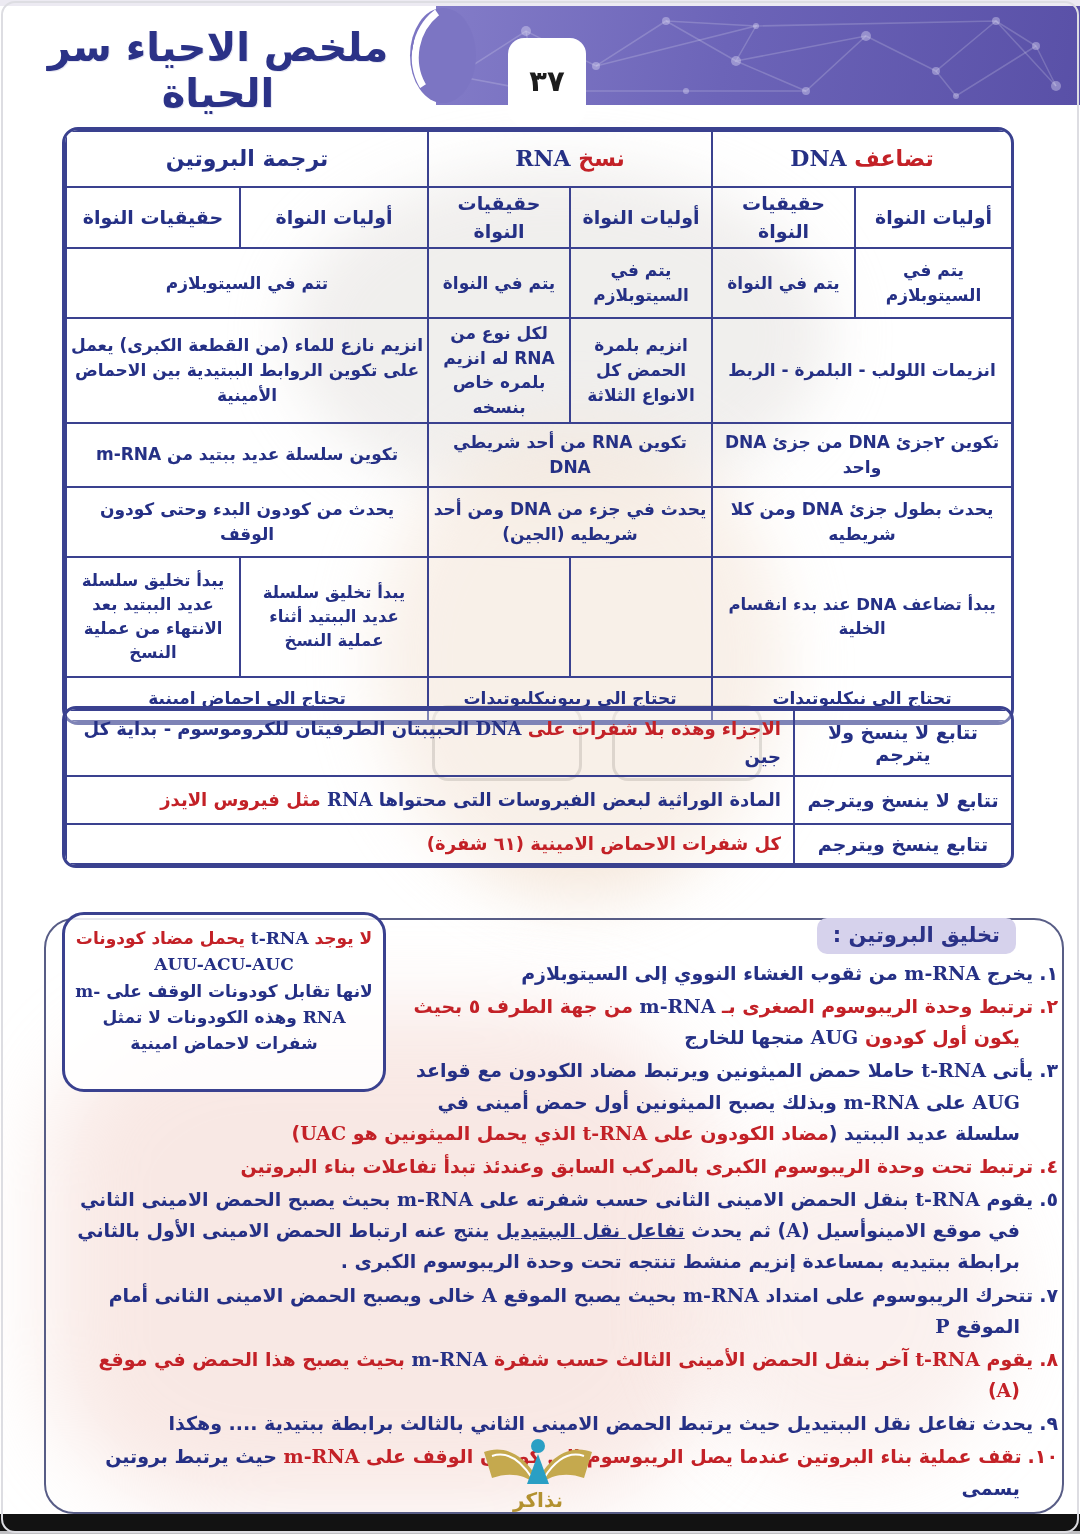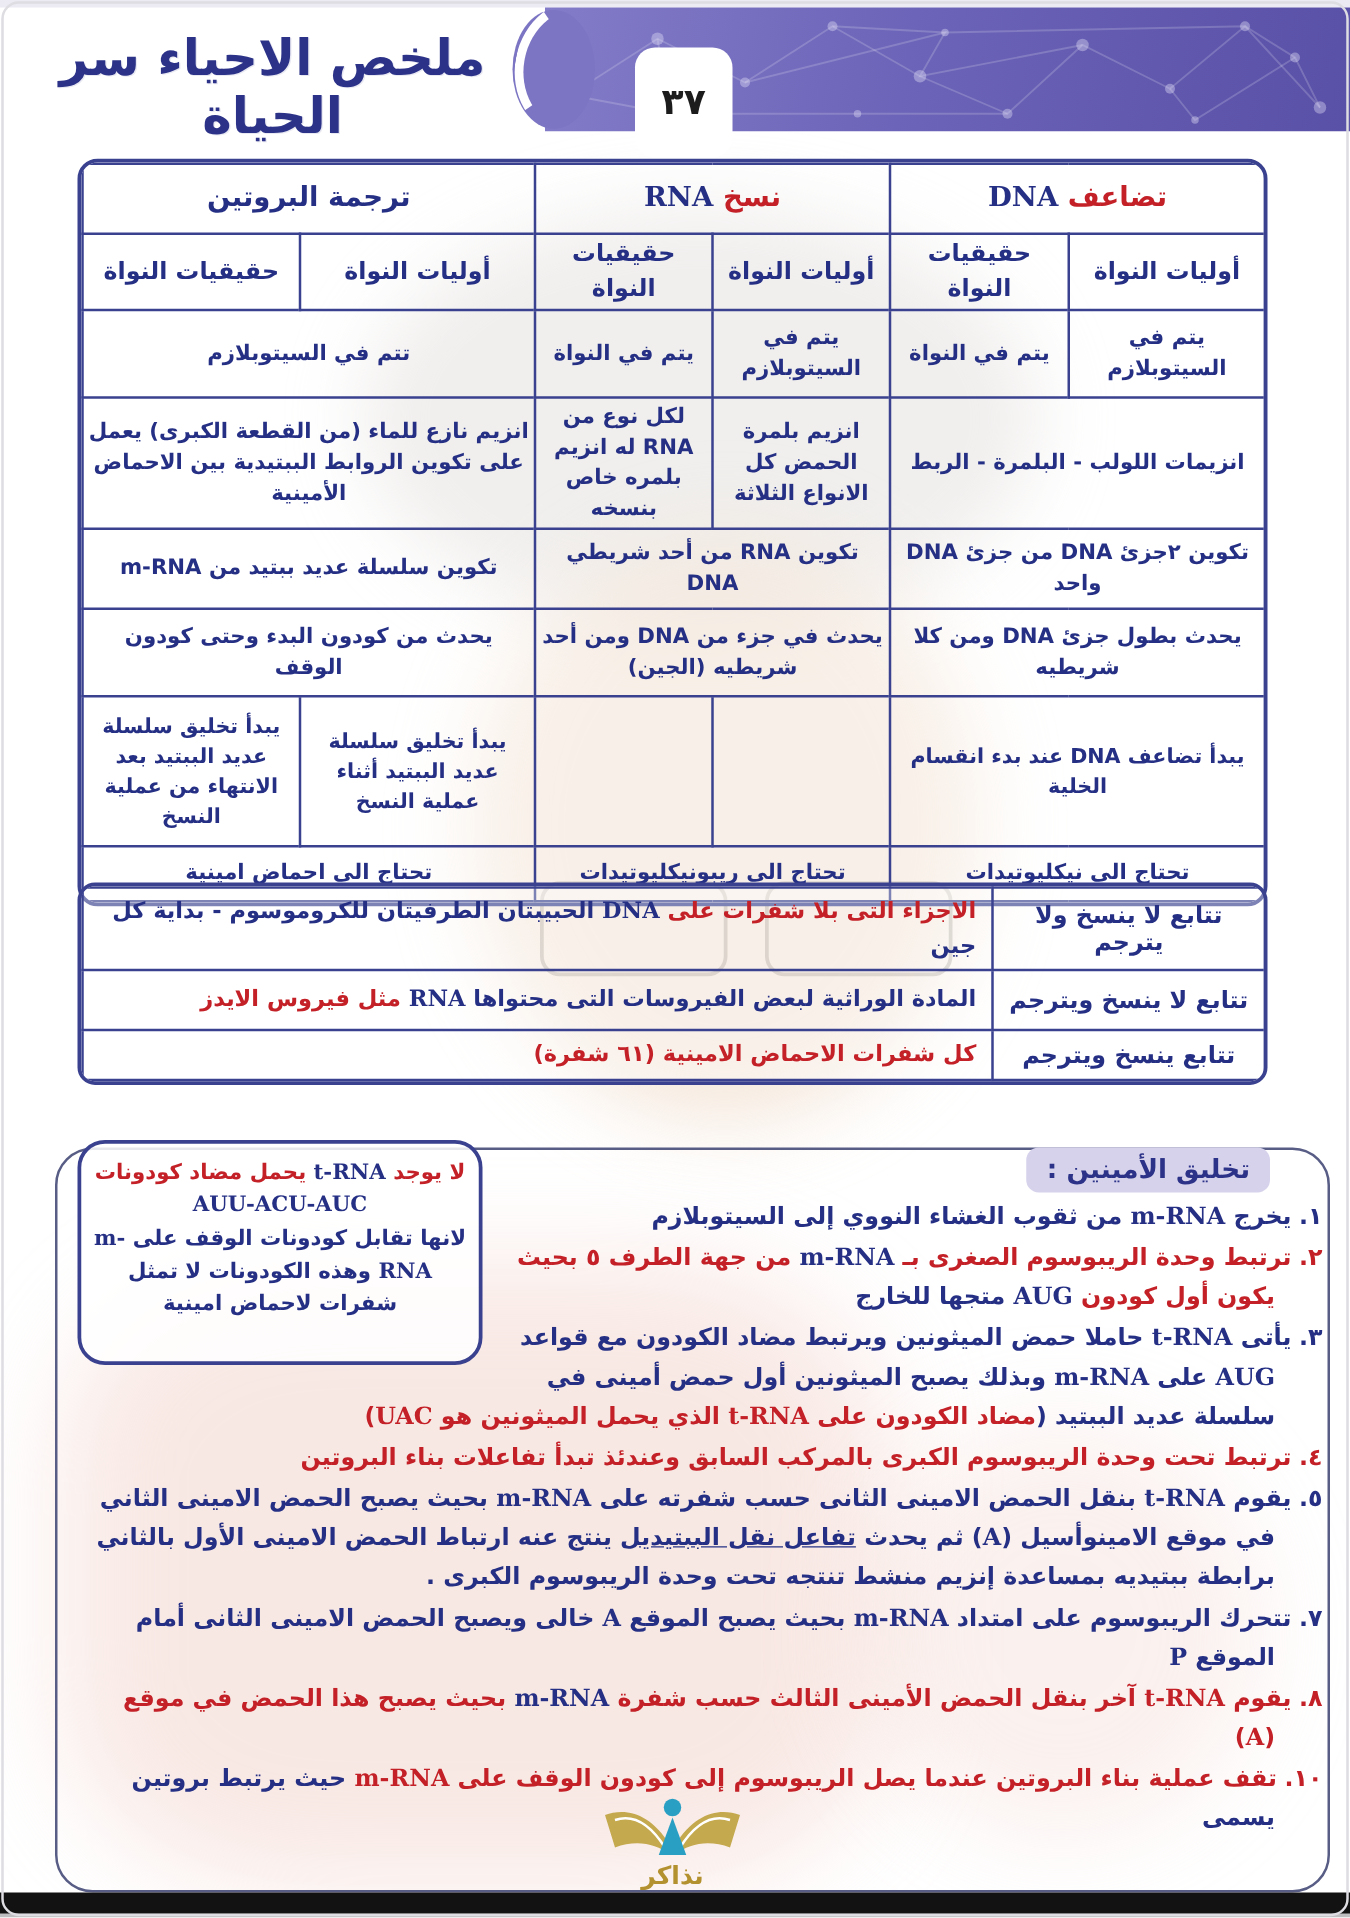--- a/index.html
+++ b/index.html
@@ -209,50 +209,51 @@
 
 <div class="t2wrap">
   <table class="t2">
     <colgroup>
         <col style="width:218px">
         <col style="width:728px">
       </colgroup>
     <tbody>
         <tr class="t2r1">
       <td class="lbl c-r">تتابع لا ينسخ ولا يترجم</td>
-      <td class="desc"><span class="c-r">الاجزاء التى بلا شفرات على </span><span class="c-l">DNA</span><span class="c-b"> الحبيبتان الطرفيتان للكروموسوم - بداية كل جين</span></td>
+      <td class="desc"><span class="c-r">الاجزاء وهذه بلا شفرات على </span><span class="c-l">DNA</span><span class="c-b"> الحبيبتان الطرفيتان للكروموسوم - بداية كل جين</span></td>
     </tr>
     <tr class="t2r3">
       <td class="lbl c-r">تتابع لا ينسخ ويترجم</td>
       <td class="desc"><span class="c-b">المادة الوراثية لبعض الفيروسات التى محتواها </span><span class="c-l">RNA</span><span class="c-r"> مثل فيروس الايدز</span></td>
     </tr>
     <tr class="t2r4">
       <td class="lbl c-b">تتابع ينسخ ويترجم</td>
       <td class="desc"><span class="c-r">كل شفرات الاحماض الامينية (٦١ شفرة)</span></td>
     </tr>
   </tbody>
     </table>
 </div>
 
 <div class="ps-border"></div>
-<div class="ps-head">تخليق الأمينين :</div>
+<div class="ps-head">تخليق البروتين :</div>
 
 <div class="trna"><span class="c-r">لا يوجد </span><span class="c-l">t-RNA</span><span class="c-r"> يحمل مضاد كودونات
 </span><span class="c-l">AUU-ACU-AUC</span><span class="c-b">
 لانها تقابل كودونات الوقف على </span><span class="c-l">m-RNA</span><span class="c-b"> وهذه الكودونات لا تمثل شفرات لاحماض امينية</span></div>
 
 <div class="ps-list">
   <div class="ps-spacer"></div>
   <div class="pt"><span class="num c-b">١.</span><span><span class="c-b">يخرج </span><span class="c-l">m-RNA</span><span class="c-b"> من ثقوب الغشاء النووي إلى السيتوبلازم</span></span></div>
   <div class="pt"><span class="num c-r">٢.</span><span><span class="c-r">ترتبط وحدة الريبوسوم الصغرى بـ </span><span class="c-l">m-RNA</span><span class="c-r"> من جهة الطرف ٥ بحيث يكون أول كودون </span><span class="c-l">AUG</span><span class="c-b"> متجها للخارج</span></span></div>
   <div class="pt"><span class="num c-b">٣.</span><span><span class="c-b">يأتى </span><span class="c-l">t-RNA</span><span class="c-b"> حاملا حمض الميثونين ويرتبط مضاد الكودون مع قواعد </span><span class="c-l">AUG</span><span class="c-b"> على </span><span class="c-l">m-RNA</span><span class="c-b"> وبذلك يصبح الميثونين أول حمض أمينى في سلسلة عديد الببتيد (</span><span class="c-r">مضاد الكودون على </span><span class="c-l c-r">t-RNA</span><span class="c-r"> الذي يحمل الميثونين هو </span><span class="c-l c-r">UAC</span><span class="c-r">)</span></span></div>
   <div class="pt"><span class="num c-r">٤.</span><span><span class="c-r">ترتبط تحت وحدة الريبوسوم الكبرى بالمركب السابق وعندئذ تبدأ تفاعلات بناء البروتين</span></span></div>
   <div class="pt"><span class="num c-b">٥.</span><span><span class="c-b">يقوم </span><span class="c-l">t-RNA</span><span class="c-b"> بنقل الحمض الامينى الثانى حسب شفرته على </span><span class="c-l">m-RNA</span><span class="c-b"> بحيث يصبح الحمض الامينى الثاني في موقع الامينوأسيل (</span><span class="c-l">A</span><span class="c-b">) ثم يحدث </span><span class="c-b u">تفاعل نقل الببتيديل</span><span class="c-b"> ينتج عنه ارتباط الحمض الامينى الأول بالثاني برابطة ببتيديه بمساعدة إنزيم منشط تنتجه تحت وحدة الريبوسوم الكبرى .</span></span></div>
   <div class="pt"><span class="num c-b">٧.</span><span><span class="c-b">تتحرك الريبوسوم على امتداد </span><span class="c-l">m-RNA</span><span class="c-b"> بحيث يصبح الموقع </span><span class="c-l">A</span><span class="c-b"> خالى ويصبح الحمض الامينى الثانى أمام الموقع </span><span class="c-l">P</span></span></div>
   <div class="pt"><span class="num c-r">٨.</span><span><span class="c-r">يقوم </span><span class="c-l c-r">t-RNA</span><span class="c-r"> آخر بنقل الحمض الأمينى الثالث حسب شفرة </span><span class="c-l">m-RNA</span><span class="c-r"> بحيث يصبح هذا الحمض في موقع (</span><span class="c-l c-r">A</span><span class="c-r">)</span></span></div>
+  <div class="pt"><span class="num c-b">٩.</span><span><span class="c-b">يحدث تفاعل نقل الببتيديل حيث يرتبط الحمض الامينى الثاني بالثالث برابطة ببتيدية .... وهكذا</span></span></div>
   <div class="pt"><span class="num c-r">١٠.</span><span><span class="c-r">تقف عملية بناء البروتين عندما يصل الريبوسوم إلى كودون الوقف على </span><span class="c-l c-r">m-RNA</span><span class="c-b"> حيث يرتبط بروتين يسمى </span></span></div>
 </div>
 
 <div class="logo">
   <svg width="120" height="52" viewBox="0 0 120 52">
     <path d="M58,40 C42,14 22,10 6,16 L14,42 C30,36 46,38 58,48 Z" fill="#c5a94e"></path>
     <path d="M62,40 C78,14 98,10 114,16 L106,42 C90,36 74,38 62,48 Z" fill="#c5a94e"></path>
     <path d="M54,42 C40,20 26,16 14,20" stroke="#fff" stroke-width="2" fill="none"></path>
     <path d="M66,42 C80,20 94,16 106,20" stroke="#fff" stroke-width="2" fill="none"></path>
     <circle cx="60" cy="10" r="7" fill="#2a9fc4"></circle>

